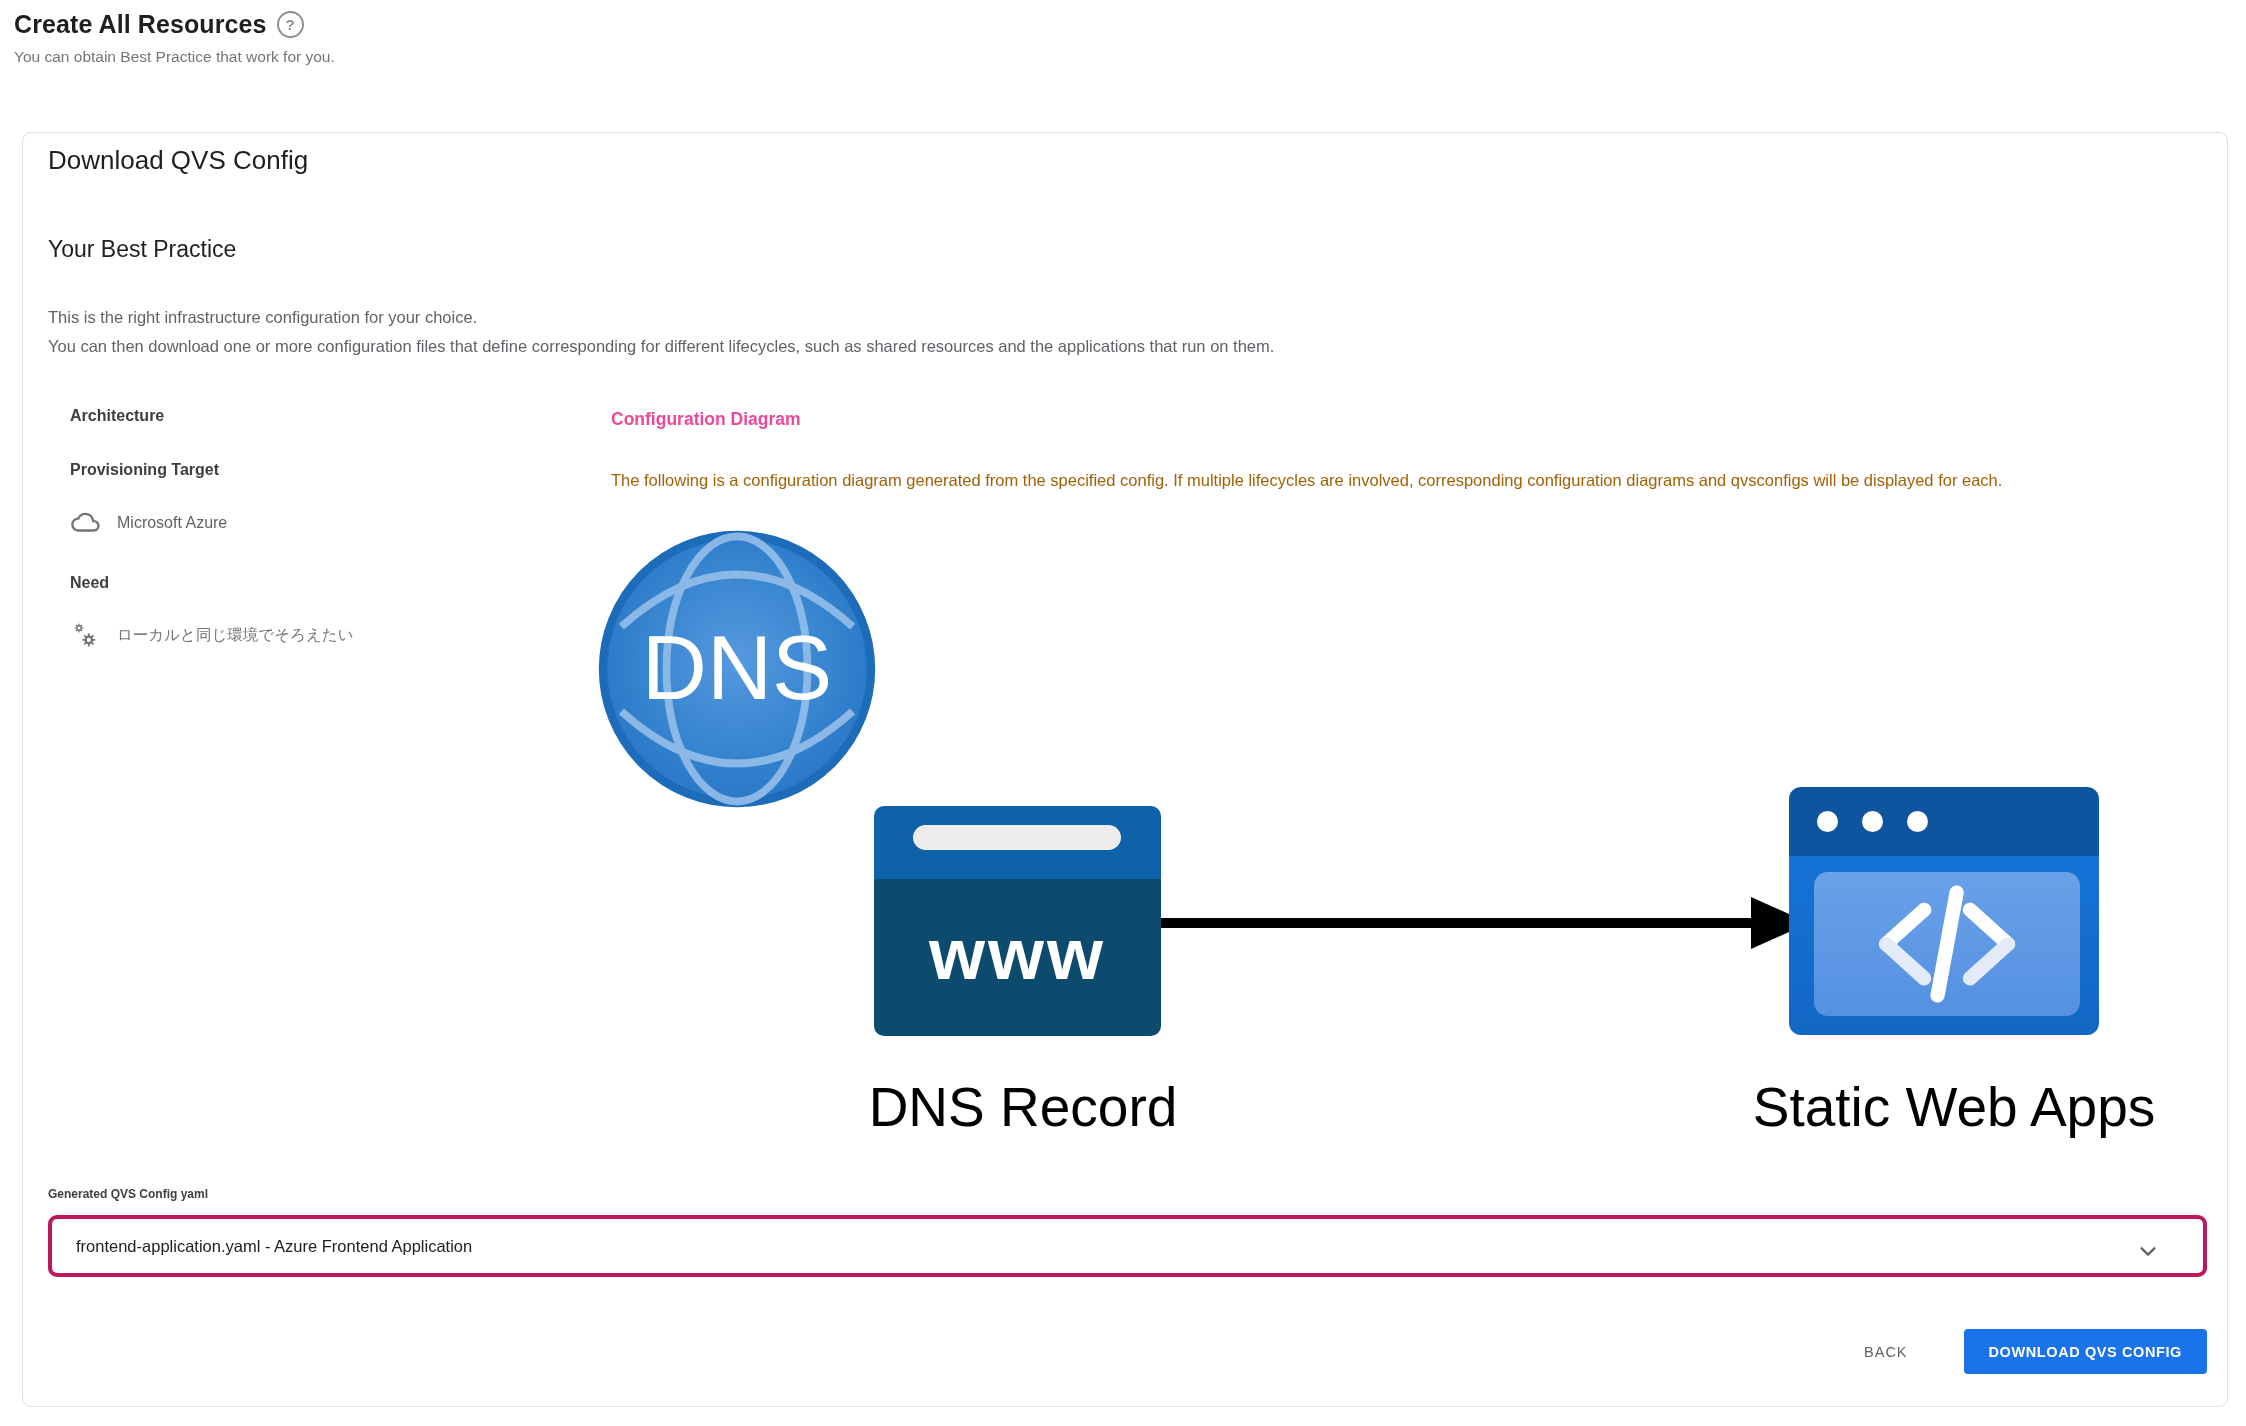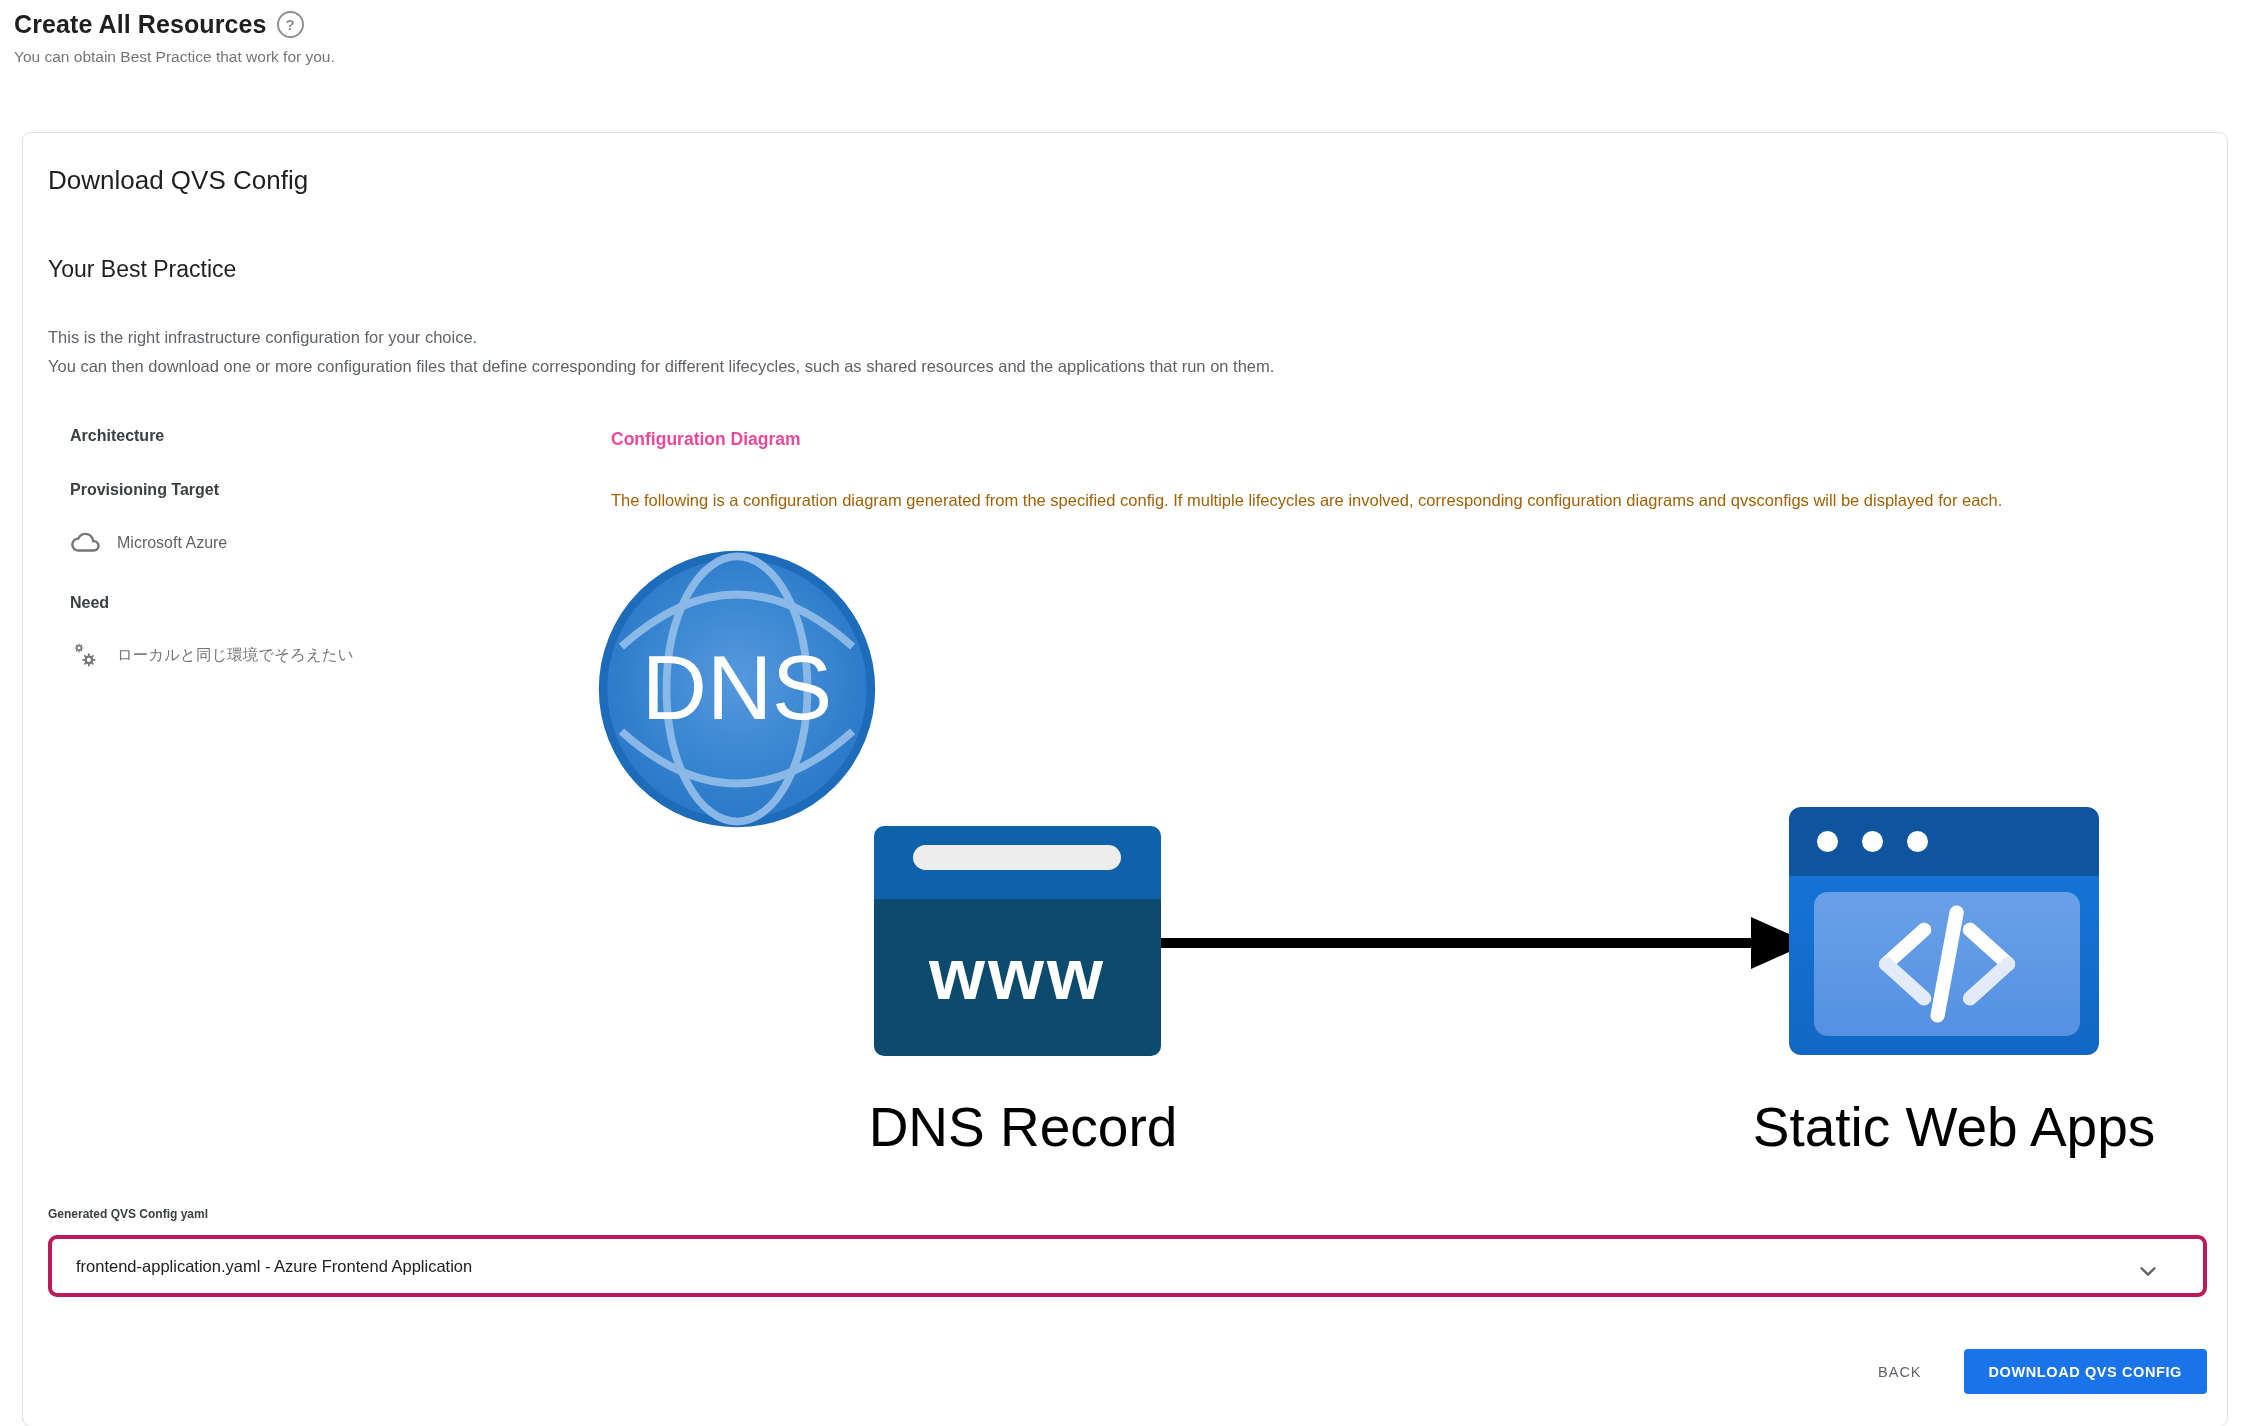--- a/index.html
+++ b/index.html
@@ -24,21 +24,21 @@
     cursor: pointer;
   }
   .page-subtitle { margin-top: 9px; font-size: 15.5px; color: #757575; }
 
   
   .card {
     margin: 66px 18px 0 22px;
     border: 1px solid #e0e0e0;
     border-radius: 9px;
     background: #fff;
-    padding: 32px 20px 16px 25px;
+    padding: 12px 20px 16px 25px;
   }
   .card-title { font-size: 26px; font-weight: 500; color: #1f1f1f; }
   .section-title { margin-top: 60px; font-size: 23px; font-weight: 500; color: #1f1f1f; }
   .intro { margin-top: 40px; font-size: 16.5px; color: #5f6368; line-height: 29px; }
 
   
   .content-row { margin-top: 46px; position: relative; min-height: 742px; display: flex; }
   .summary-col { width: 563px; flex-shrink: 0; padding-left: 22px; }
   .summary-group { margin-bottom: 36px; }
   .summary-label { font-size: 16px; font-weight: 700; color: #3c4043; margin-bottom: 28px; }
@@ -111,21 +111,21 @@
     display: flex; align-items: center;
     padding: 0 46px 0 24px;
     cursor: pointer; background: #fff;
     position: relative;
   }
   .config-select-value { font-size: 16.5px; color: #202124; }
   .select-chevron { position: absolute; right: 44px; top: 21px; width: 22px; height: 22px; }
 
   .footer {
     margin-top: 52px; display: flex; justify-content: flex-end; align-items: center;
-    gap: 36px; padding-bottom: 16px;
+    gap: 50px; padding-bottom: 16px;
   }
   .back-button {
     background: none; border: none; cursor: pointer;
     font-family: "Liberation Sans", sans-serif;
     font-size: 14.5px; font-weight: 500; letter-spacing: 1px; color: #5f6368;
     padding: 10px 6px;
   }
   .download-button {
     background: #1a73e8; border: none; border-radius: 4px; cursor: pointer;
     font-family: "Liberation Sans", sans-serif;

